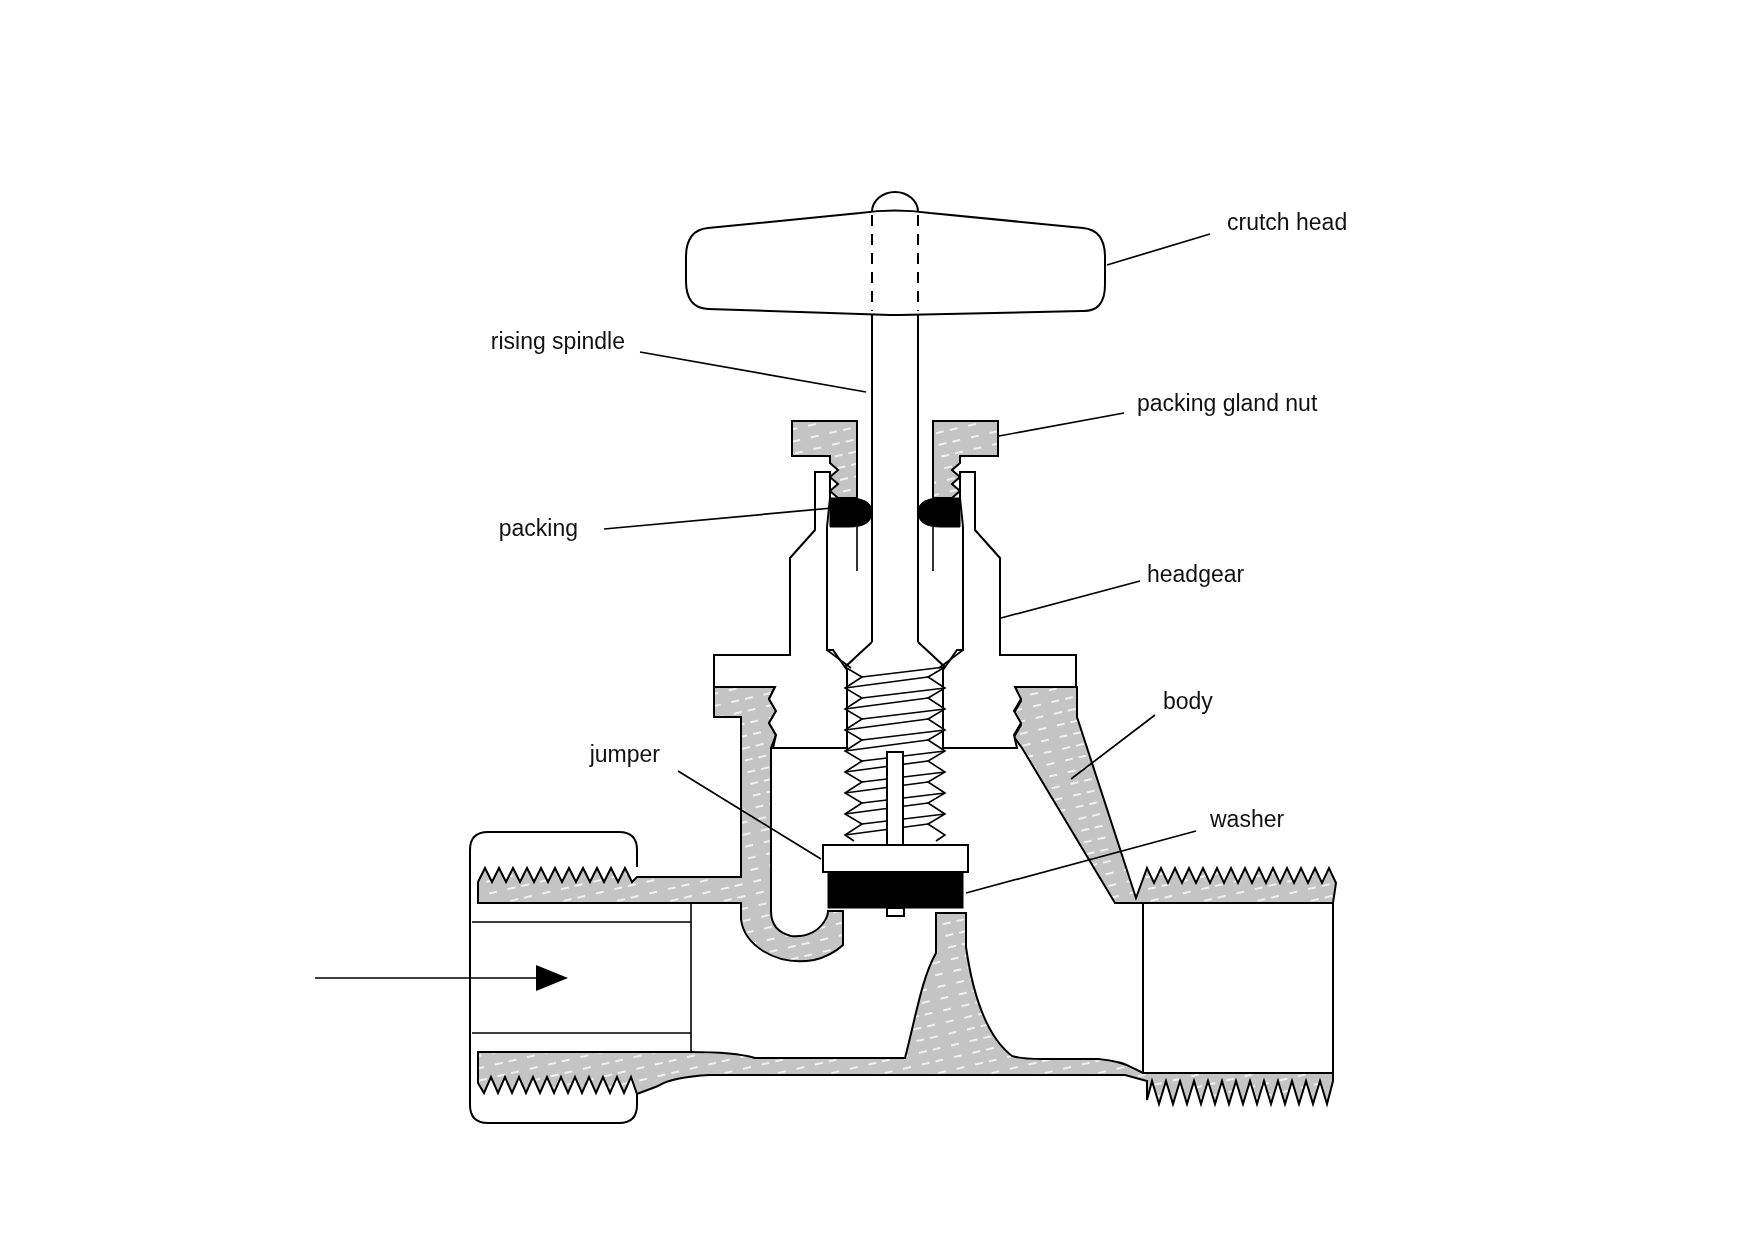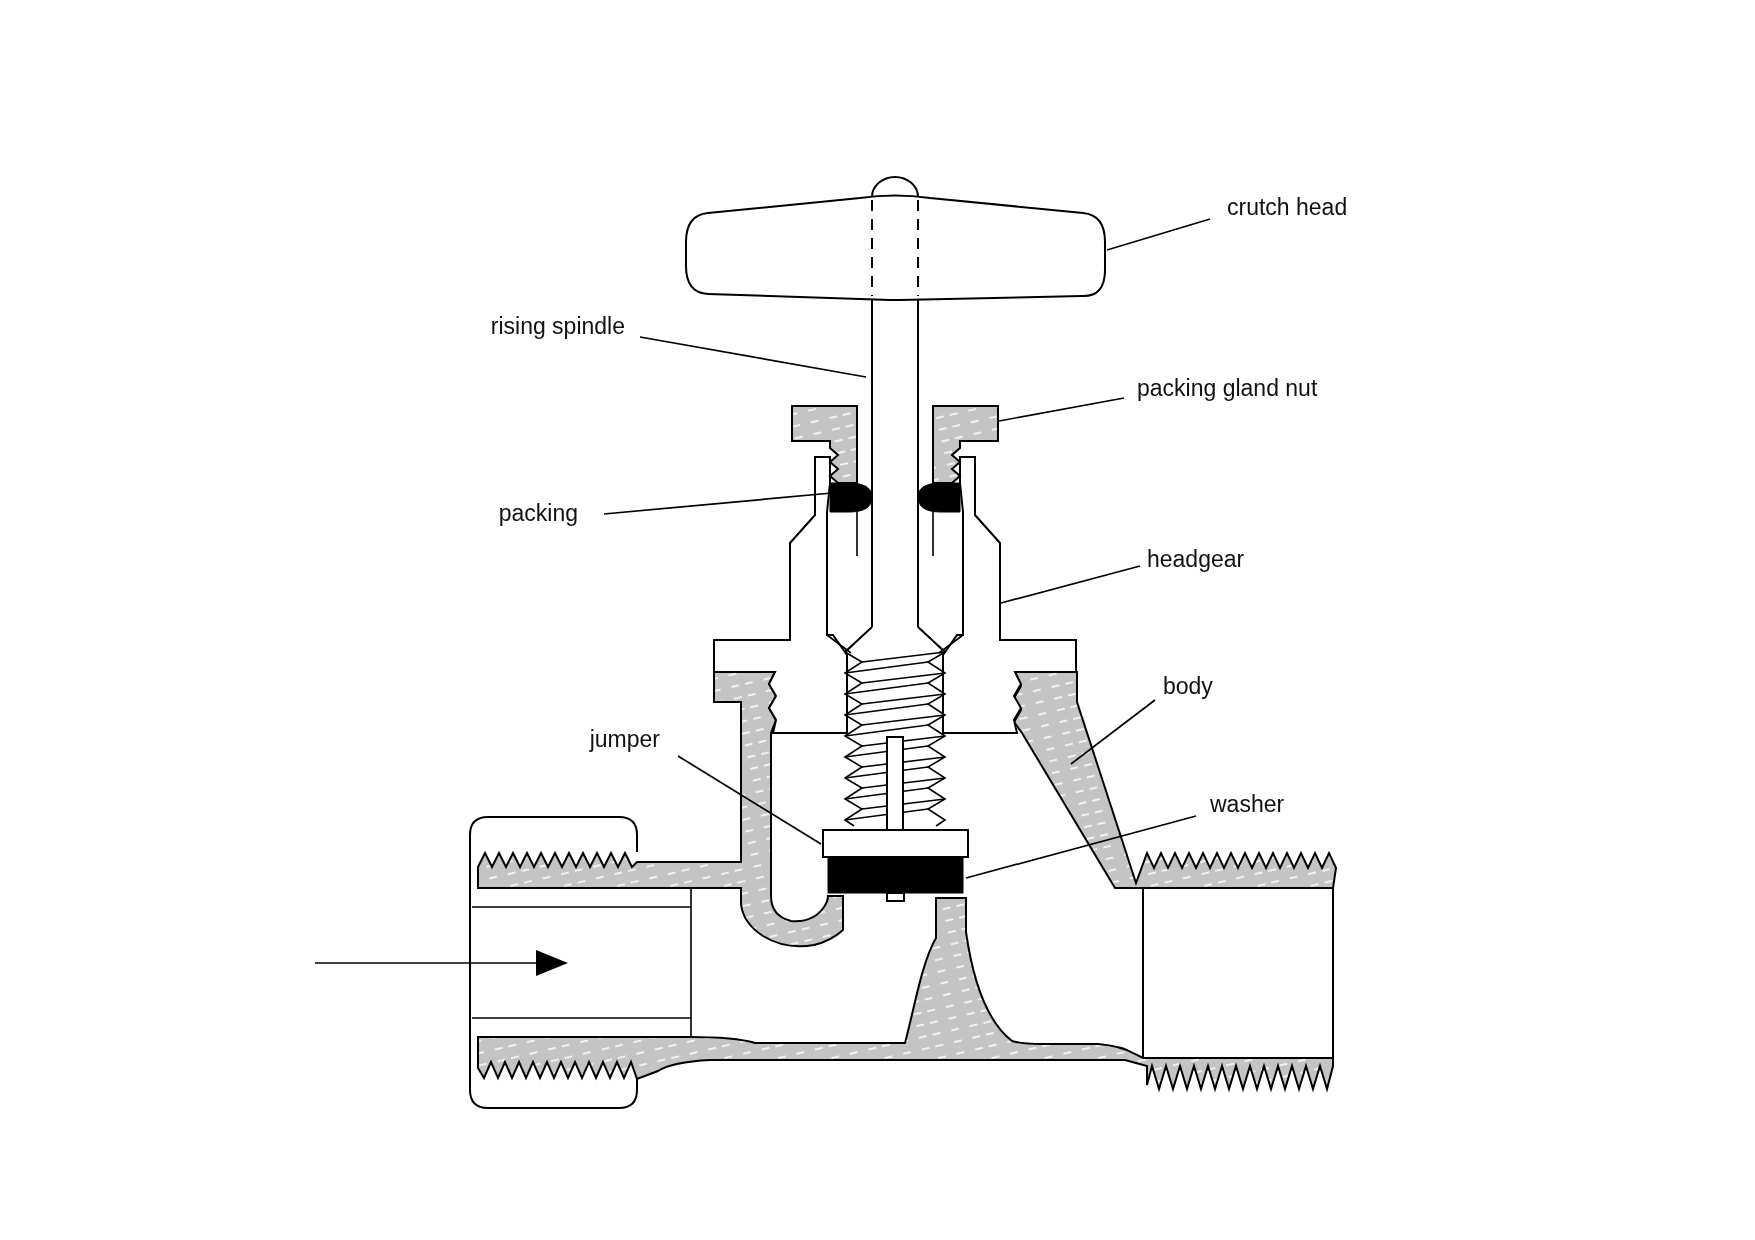--- a/index.html
+++ b/index.html
@@ -9,20 +9,21 @@
     width: 1755px;
     height: 1240px;
     overflow: hidden;
     font-family: "Liberation Sans", sans-serif;
   }
   .stage {
     position: relative;
     width: 1755px;
     height: 909px;
     background: #ffffff;
+    margin-top: 15px;
   }
   svg { display: block; }
   .outline   { fill: none; stroke: #000; stroke-width: 2; }
   .thin      { fill: none; stroke: #000; stroke-width: 1.6; }
   .whitepart { fill: #ffffff; stroke: #000; stroke-width: 2; }
   .graypart  { fill: url(#hatch); stroke: #000; stroke-width: 2; }
   .blackpart { fill: #000; stroke: #000; stroke-width: 1; }
   .dashed    { fill: none; stroke: #000; stroke-width: 2; stroke-dasharray: 11 8; }
   .leader    { fill: none; stroke: #000; stroke-width: 1.7; }
   .lbl       { font-family: "Liberation Sans", sans-serif; font-size: 23px; fill: #111; }

